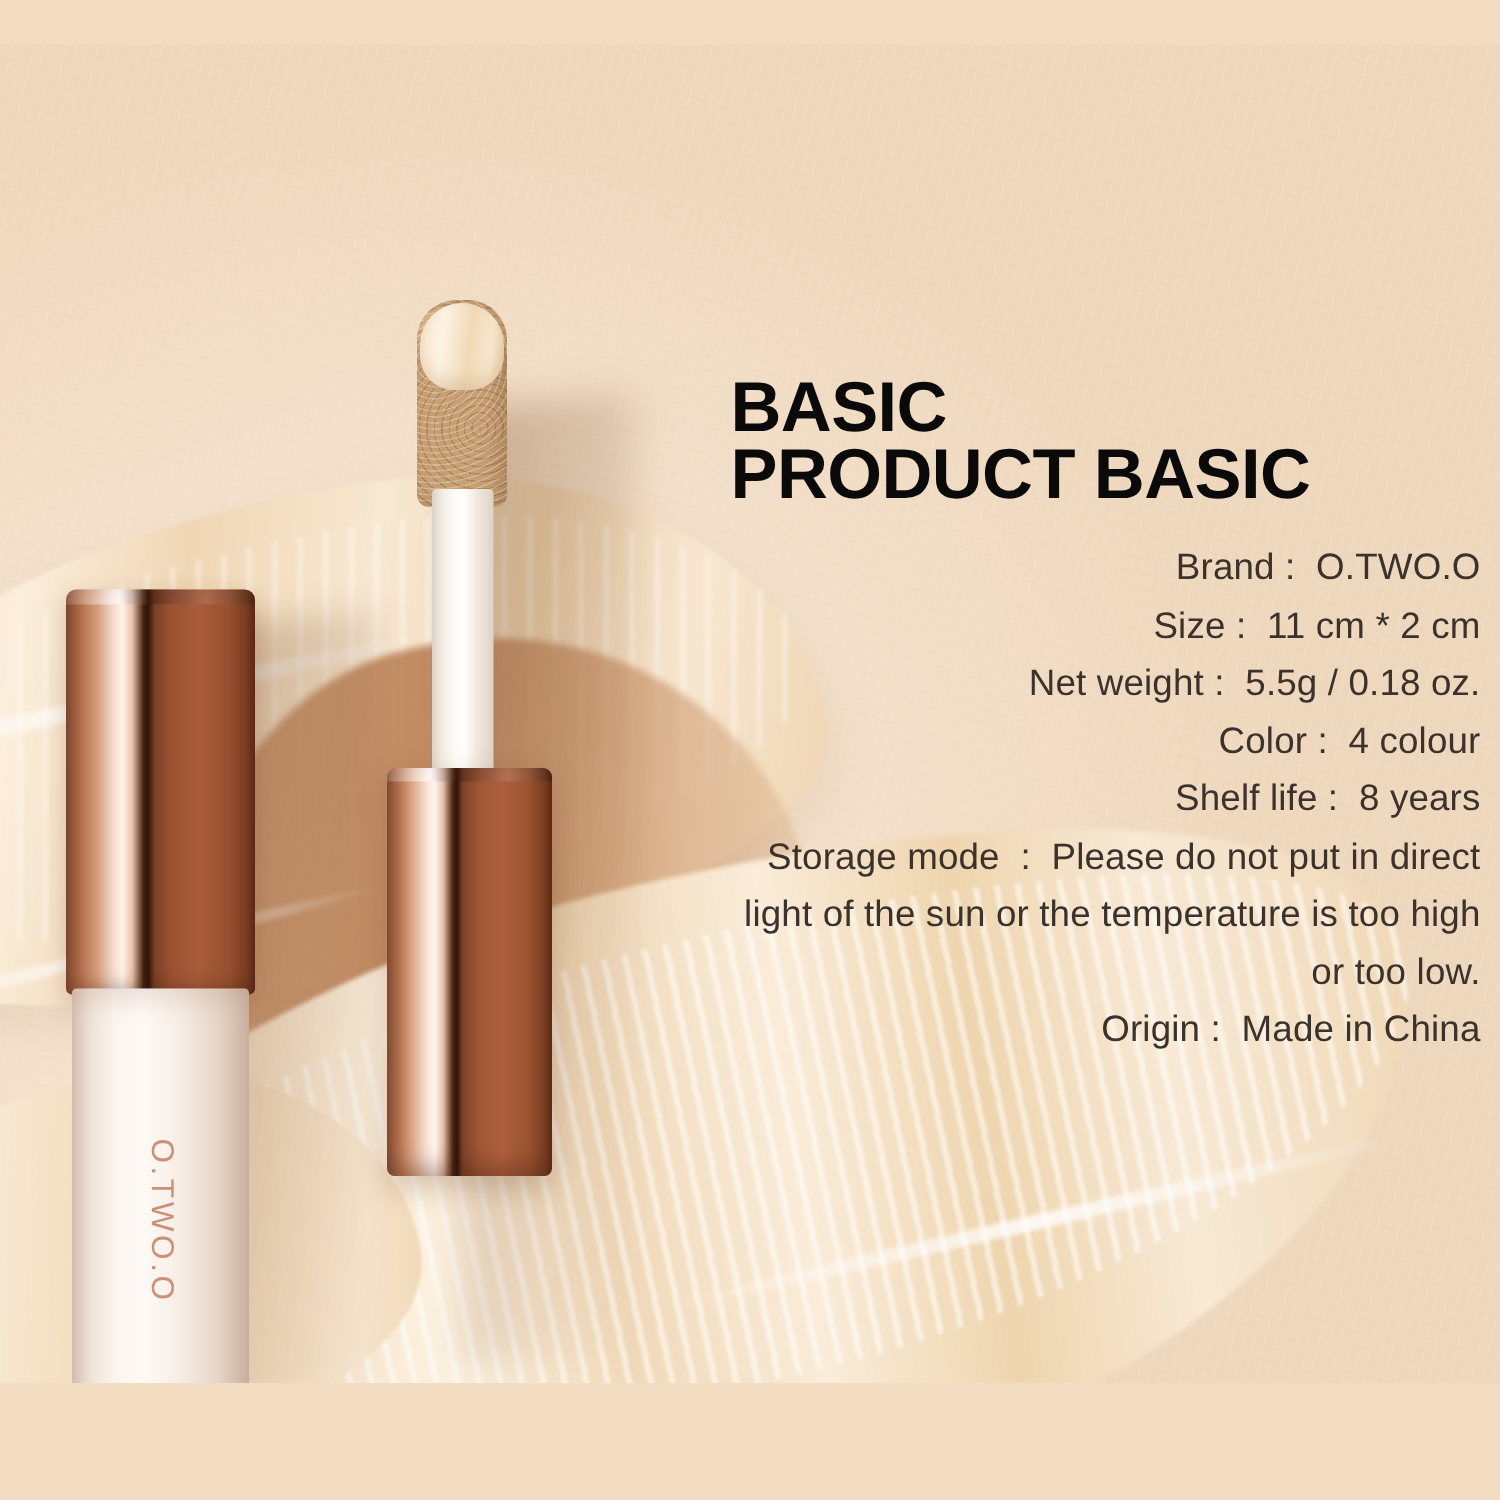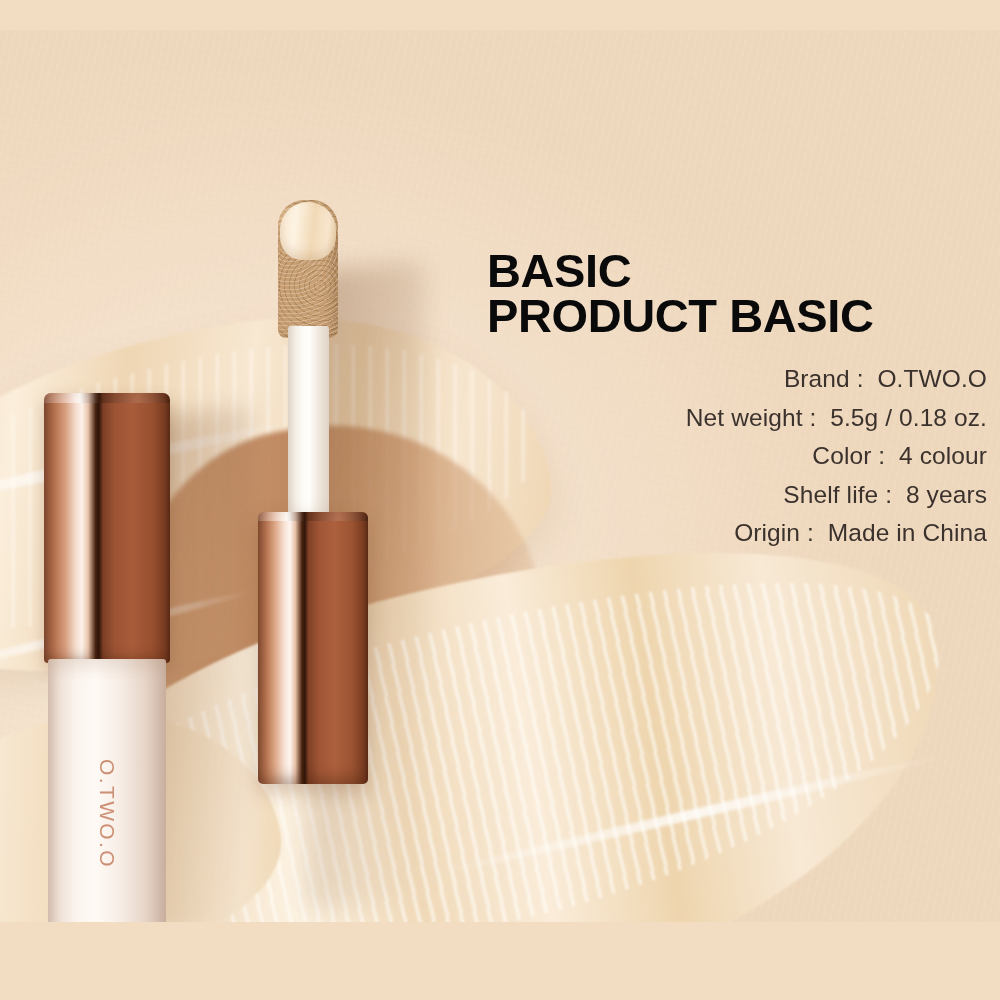--- a/index.html
+++ b/index.html
@@ -431,20 +431,24 @@
   </div>
 
   <div class="info">
     <h1 class="info-title">
       <span>BASIC</span>
       <span class="line2">PRODUCT BASIC</span>
     </h1>
 
     <ul class="spec-list">
       <li class="spec">Brand :  O.TWO.O</li>
+      <li class="spec">Size :  11 cm * 2 cm</li>
       <li class="spec">Net weight :  5.5g / 0.18 oz.</li>
       <li class="spec">Color :  4 colour</li>
       <li class="spec">Shelf life :  8 years</li>
+      <li class="spec">Storage mode  :  Please do not put in direct
+light of the sun or the temperature is too high
+or too low.</li>
       <li class="spec">Origin :  Made in China</li>
     </ul>
   </div>
 
 </div>
 
 </body></html>

